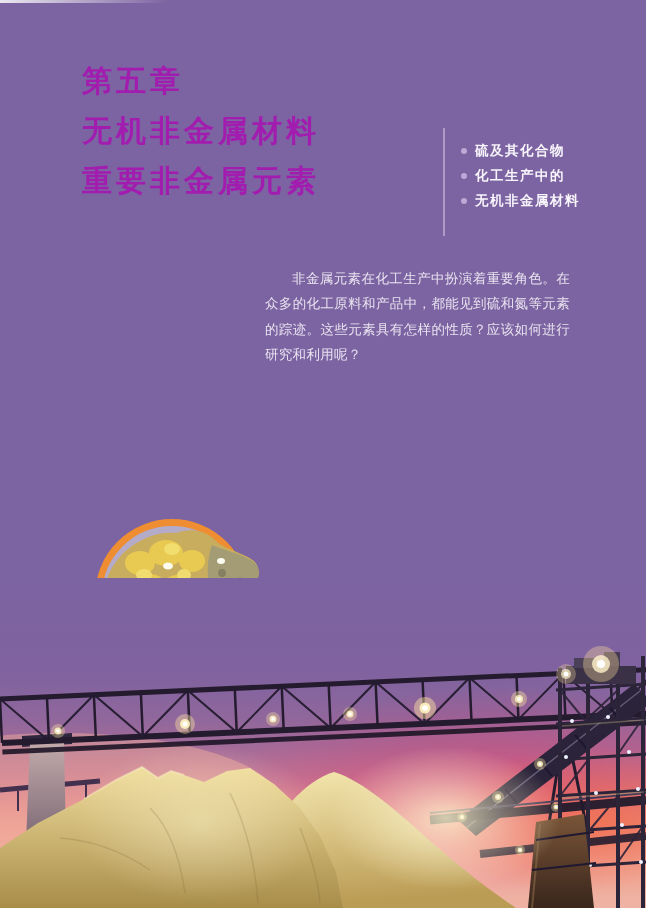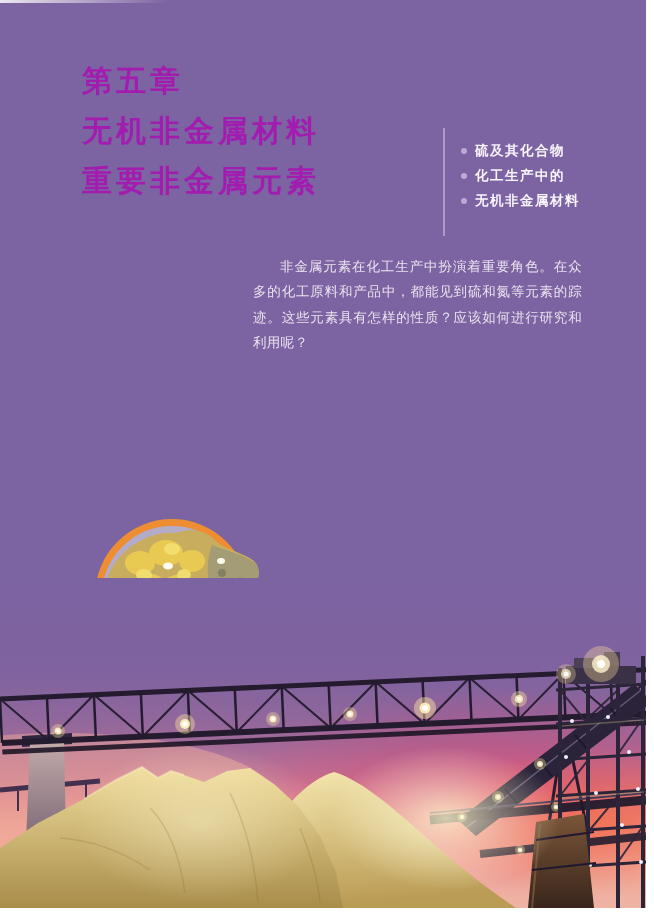--- a/index.html
+++ b/index.html
@@ -28,21 +28,21 @@
   .toc-list{list-style:none;margin:0;padding:10px 0 0 16px;}
   .toc-item{display:flex;align-items:center;height:25px;gap:8px;}
   .toc-dot{width:6px;height:6px;border-radius:50%;background:#bcaad6;flex:0 0 auto;}
   .toc-label{font-size:13.5px;font-weight:700;color:#f7f4fb;letter-spacing:1.5px;}
   
   .intro{
     position:absolute;left:253px;top:254px;width:329px;
     font-size:13.5px;line-height:25.4px;color:#e9e3f0;
     text-align:justify;letter-spacing:.3px;
   }
-  .intro p{margin:0;text-indent:2em;}
+  .intro p{margin:12px;text-indent:2em;}
   
   .figure-svg{position:absolute;left:80px;top:503px;}
   .fig-caption{
     position:absolute;left:252px;top:610px;
     font-size:13px;color:#c6bbd8;letter-spacing:2px;
   }
   
   .photo-svg{position:absolute;left:0;top:578px;}
 </style>
 </head>

